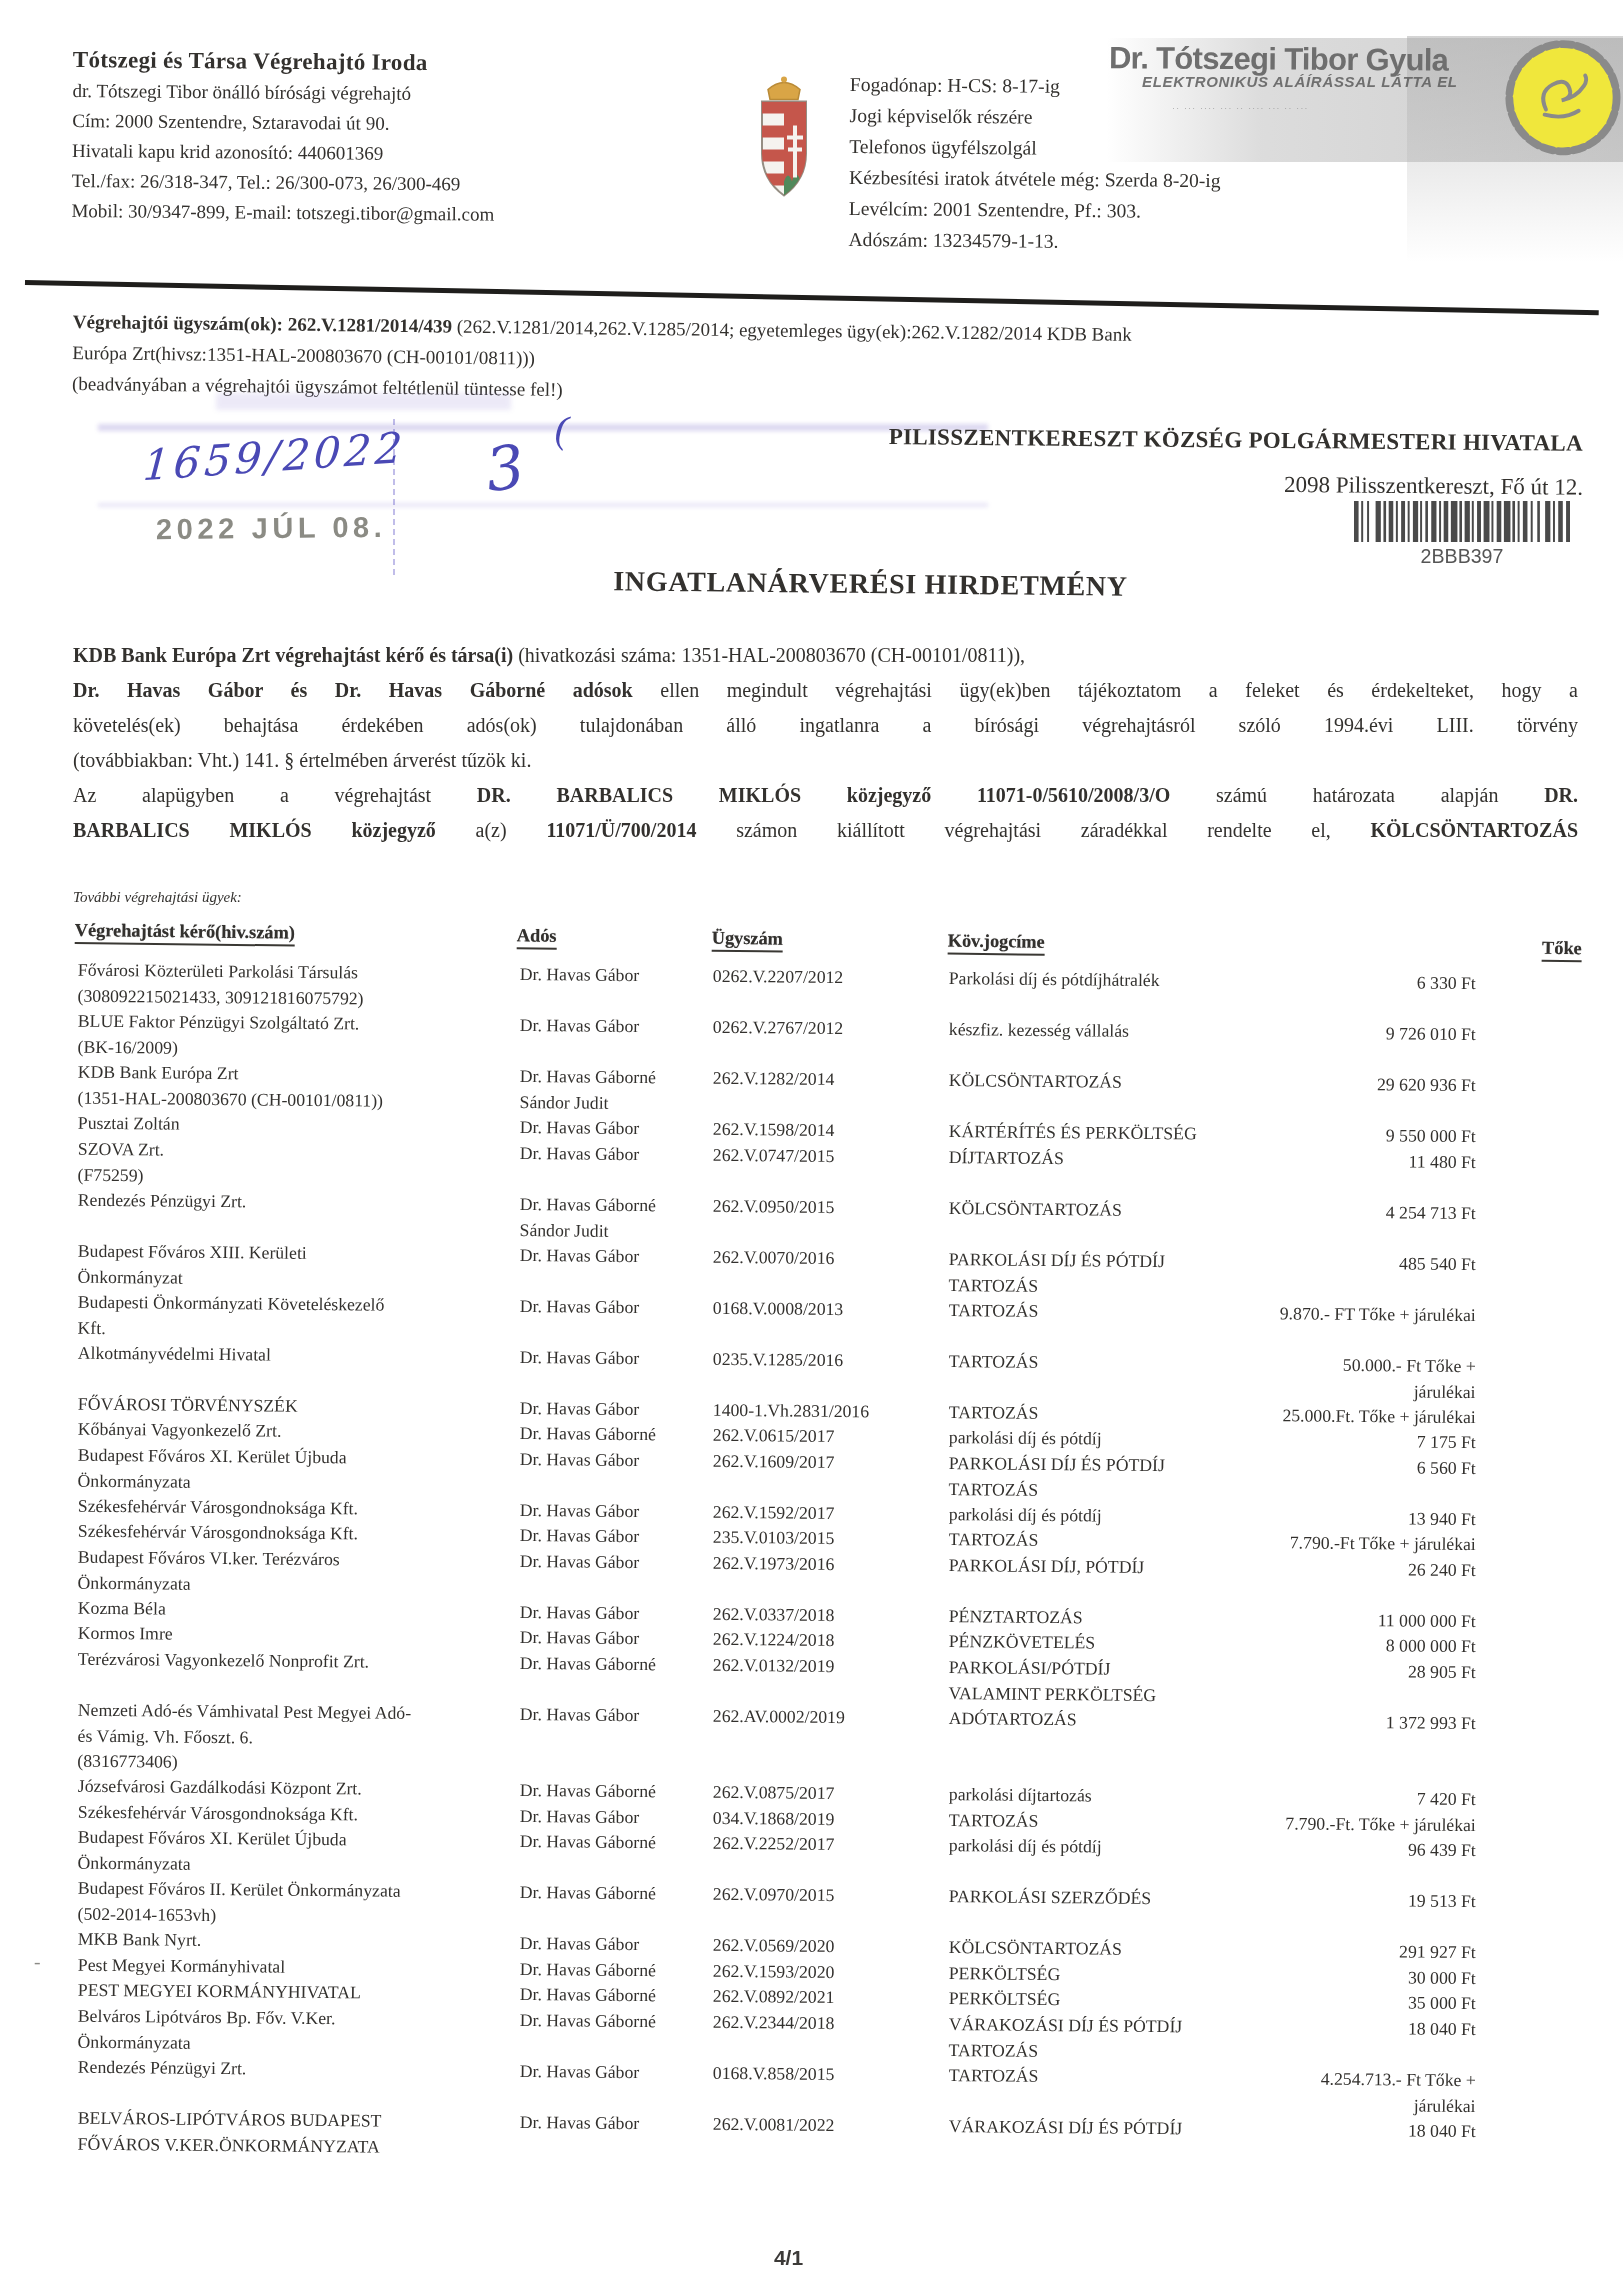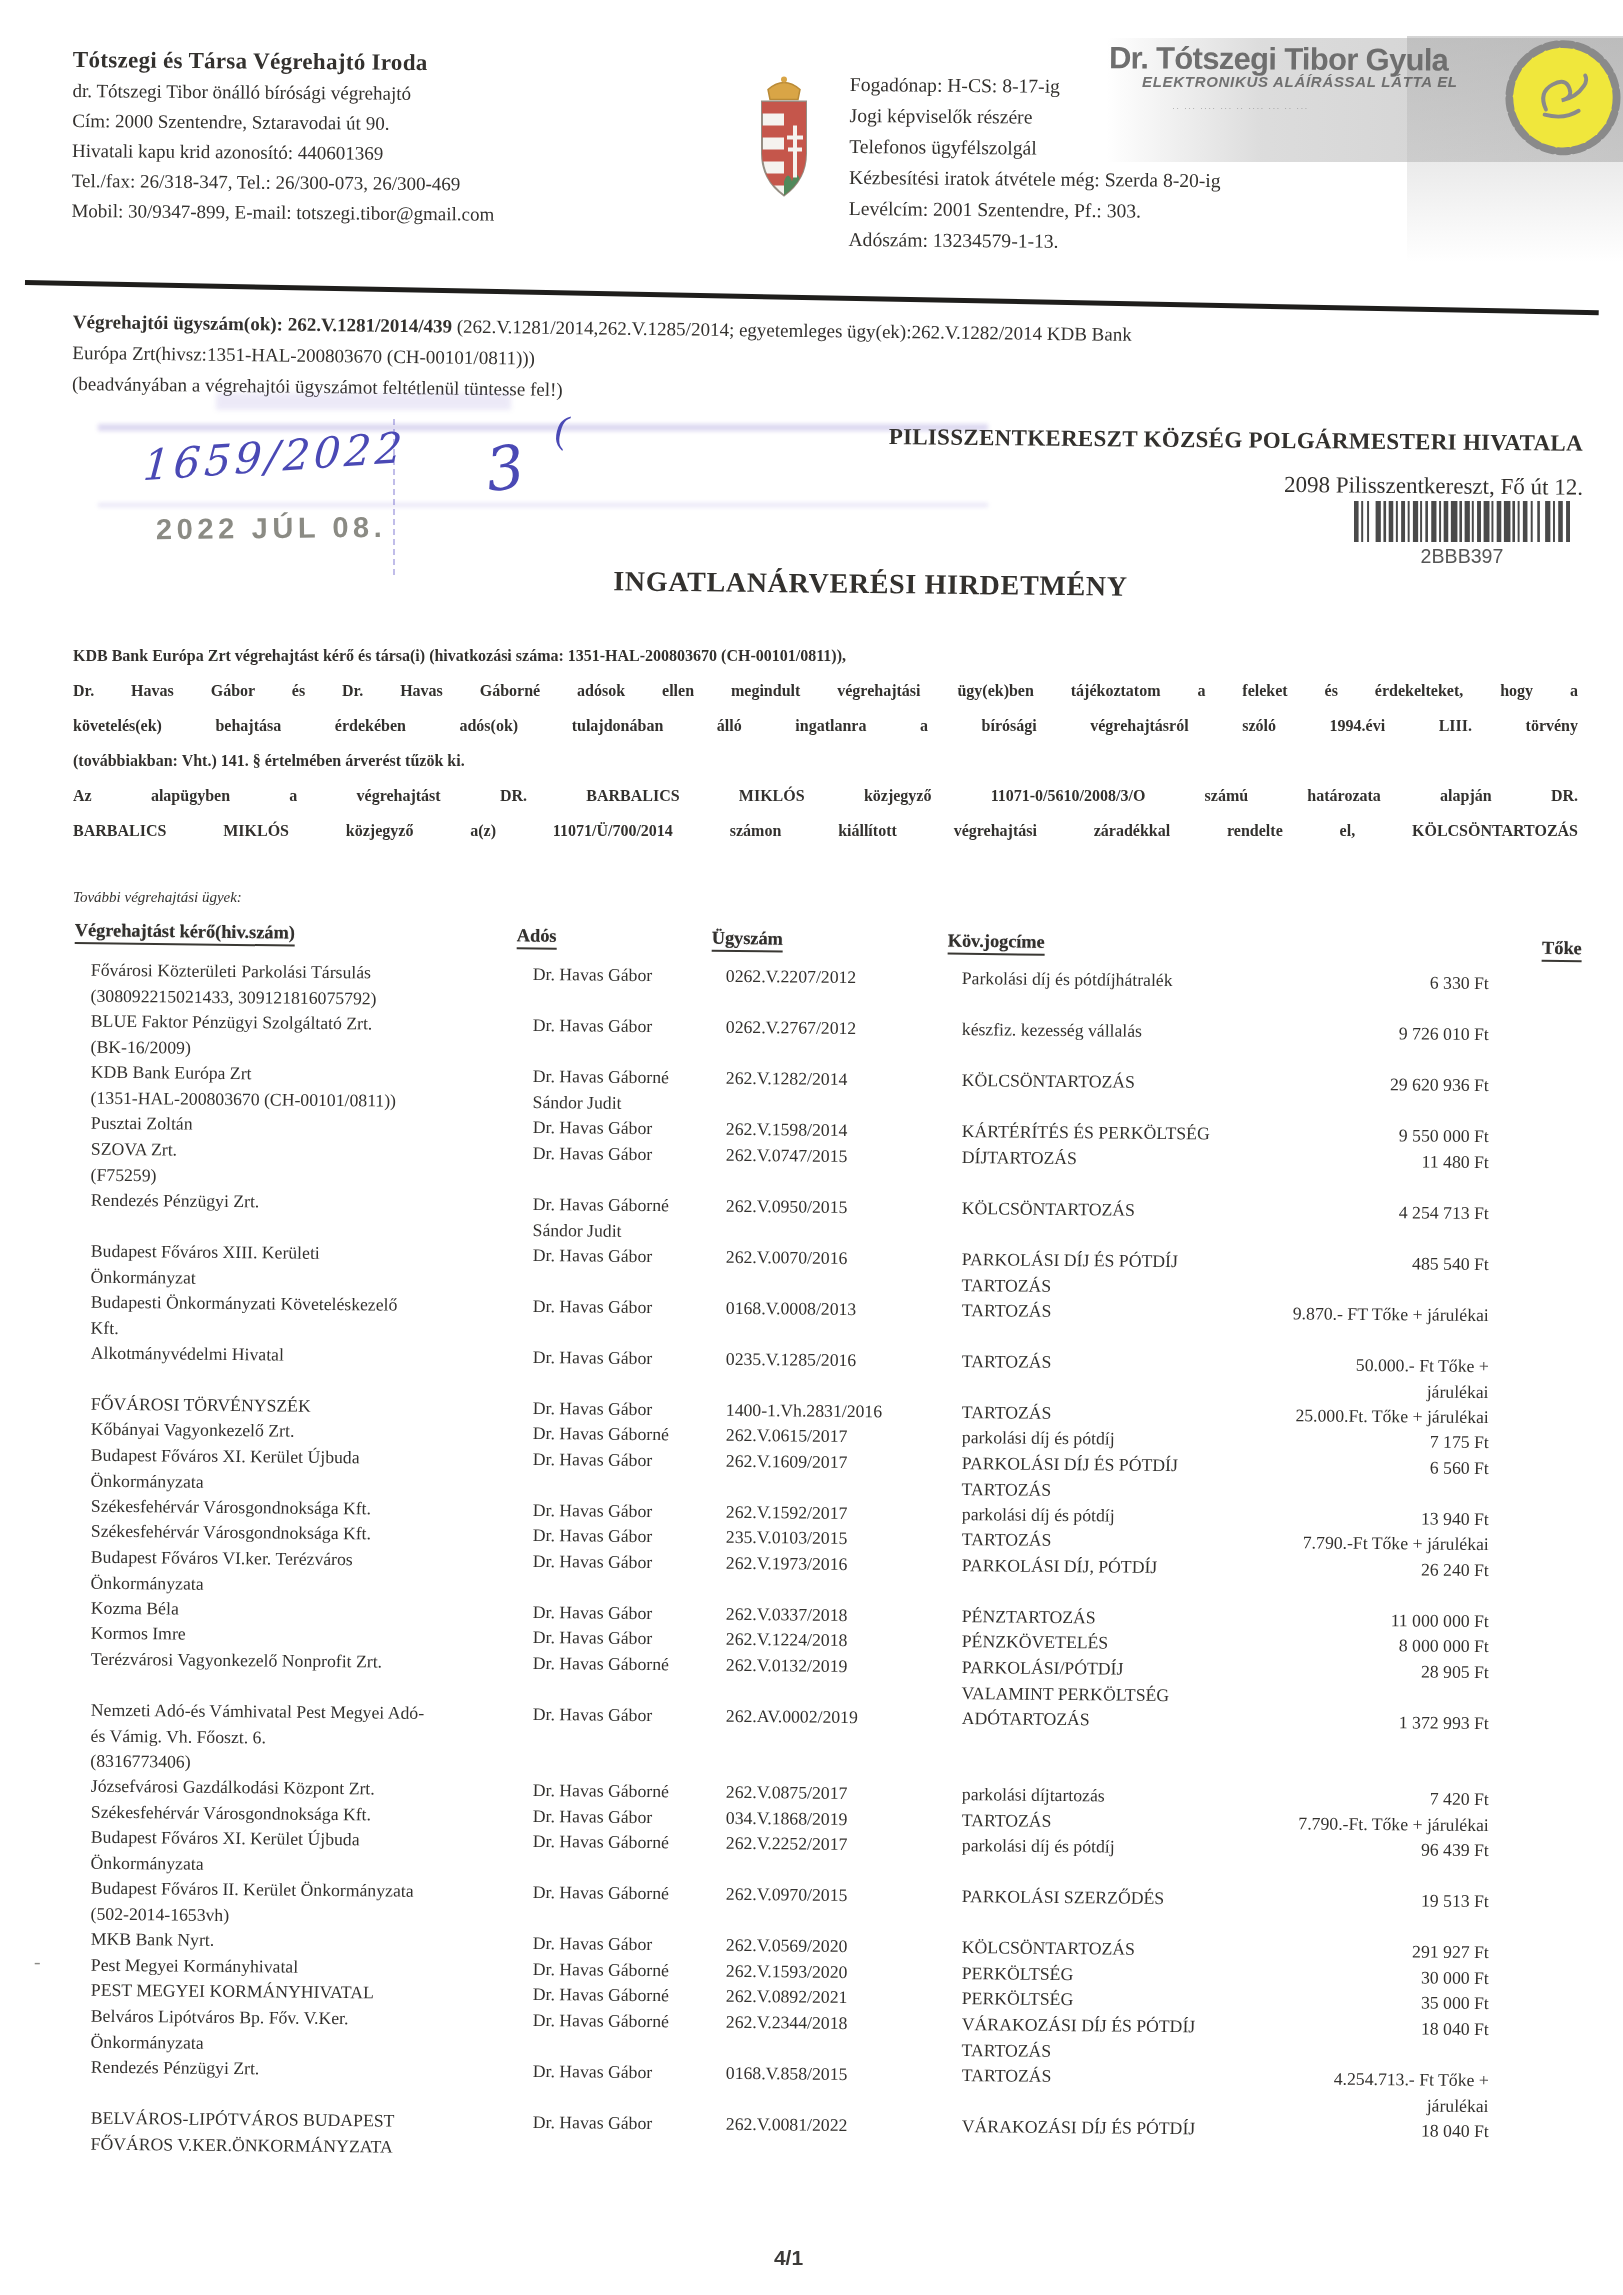--- a/index.html
+++ b/index.html
@@ -62,35 +62,35 @@
     transform:rotate(.55deg);transform-origin:left center;}
   .barcode{left:1354px;top:501px;width:216px;height:41px;}
   .barcode-text{left:1354px;top:545px;width:216px;text-align:center;
     font-family:"Liberation Sans",sans-serif;font-weight:normal;font-size:19.6px;color:#555;}
 
   
   .doc-title{left:118px;top:568px;width:1505px;text-align:center;font-size:28px;font-weight:bold;
     letter-spacing:0.7px;transform:rotate(.6deg);transform-origin:center;}
 
   
-  .body-block{left:73px;top:638px;width:1505px;font-size:16px;font-weight:bold;}
+  .body-block{left:73px;top:638px;width:1505px;font-size:20px;}
   .body-block .ln{line-height:35px;white-space:nowrap;}
   .body-block .ln.j{text-align:justify;text-align-last:justify;white-space:normal;
     height:35px;overflow:hidden;}
 
   
   .further-heading{left:73px;top:889px;font-size:15px;font-style:italic;}
   .thead{left:0;top:919px;width:1623px;font-size:18.3px;font-weight:bold;}
   .thead span{border-bottom:2.6px solid #3a3834;padding-bottom:1.3px;text-shadow:0 0 0.7px #777;}
   .thead .h1{position:absolute;left:75px;}
   .thead .h2{position:absolute;left:517px;}
   .thead .h3{position:absolute;left:712px;}
   .thead .h4{position:absolute;left:948px;}
   .thead .h5{position:absolute;right:41px;}
-  .rows{left:16px;top:957px;width:1519px;}
+  .rows{left:3px;top:957px;width:1519px;}
   .t-row{position:relative;display:grid;
     grid-template-columns:75px 442px 193px 236px 331px 1fr;
     padding-right:46px;font-size:17.7px;line-height:25.5px;
     transform:rotate(.55deg);transform-origin:left top;}
   .t-row .c{grid-column:auto;}
   .t-row .spacer{grid-column:1;}
   .t-row .c5{text-align:right;}
   .footer{left:0;top:2246px;width:1577px;text-align:center;
     font-family:"Liberation Sans",sans-serif;font-weight:bold;font-size:21px;color:#3c3a38;}
 </style>

